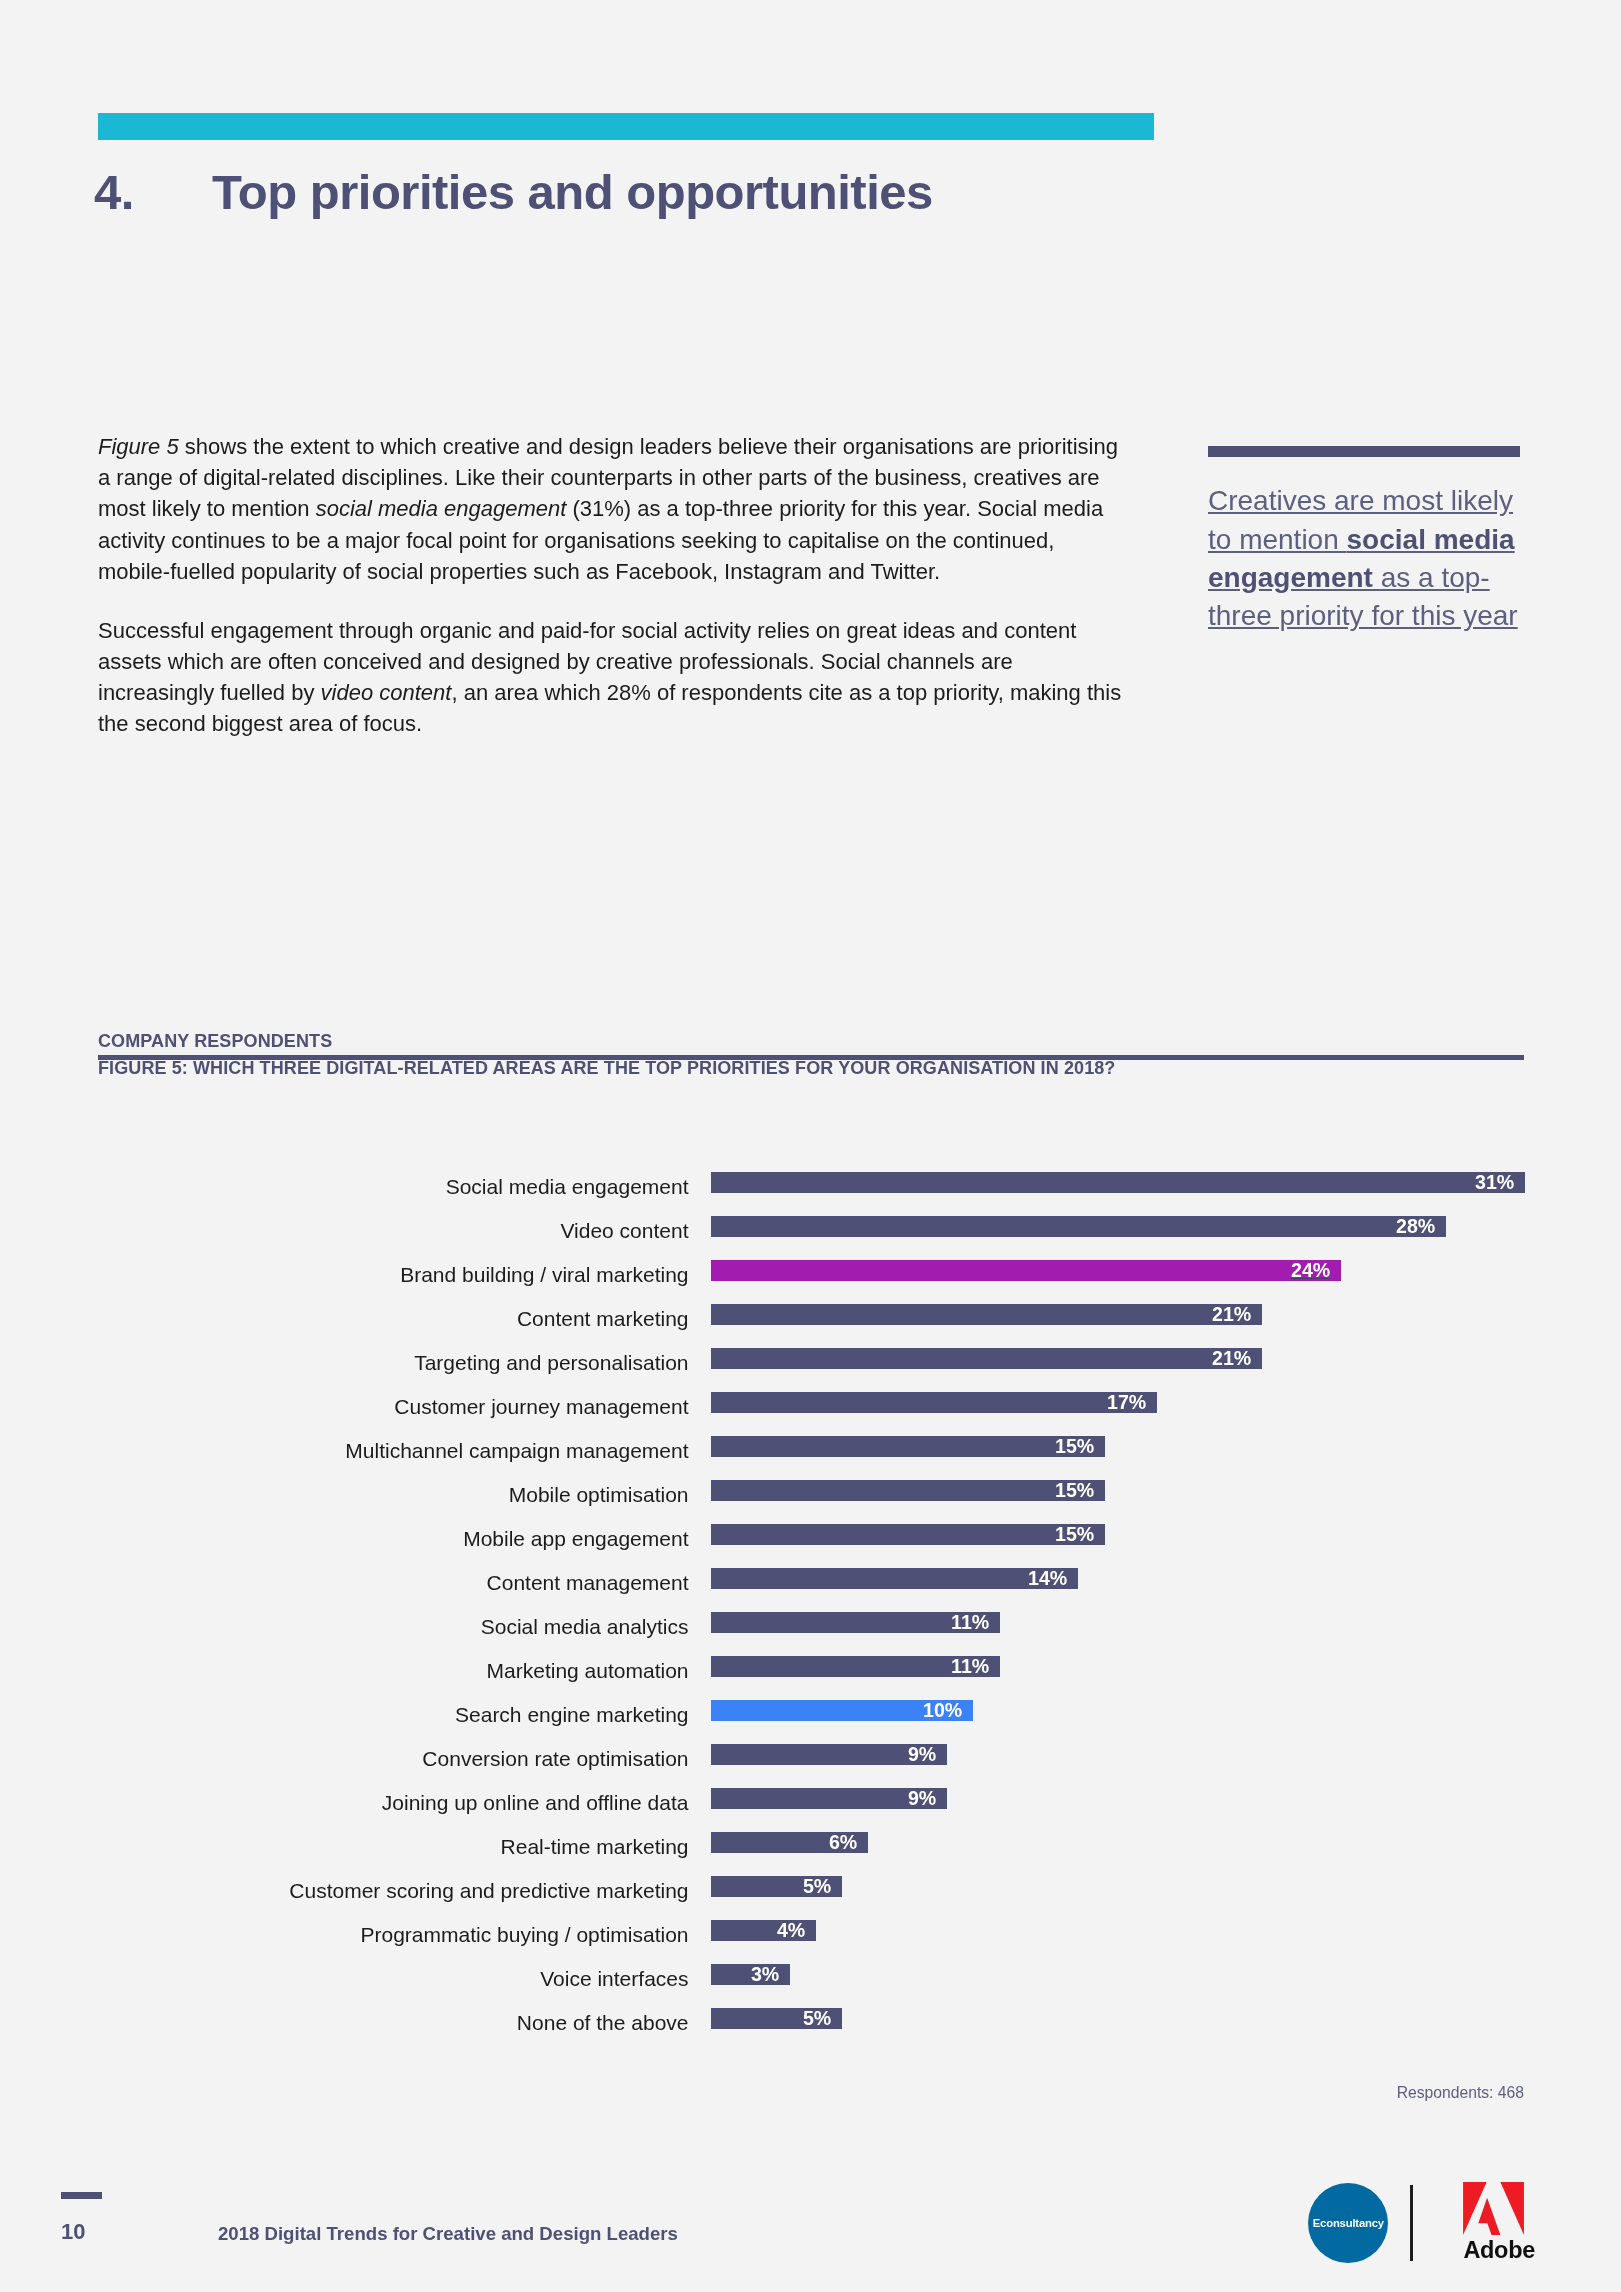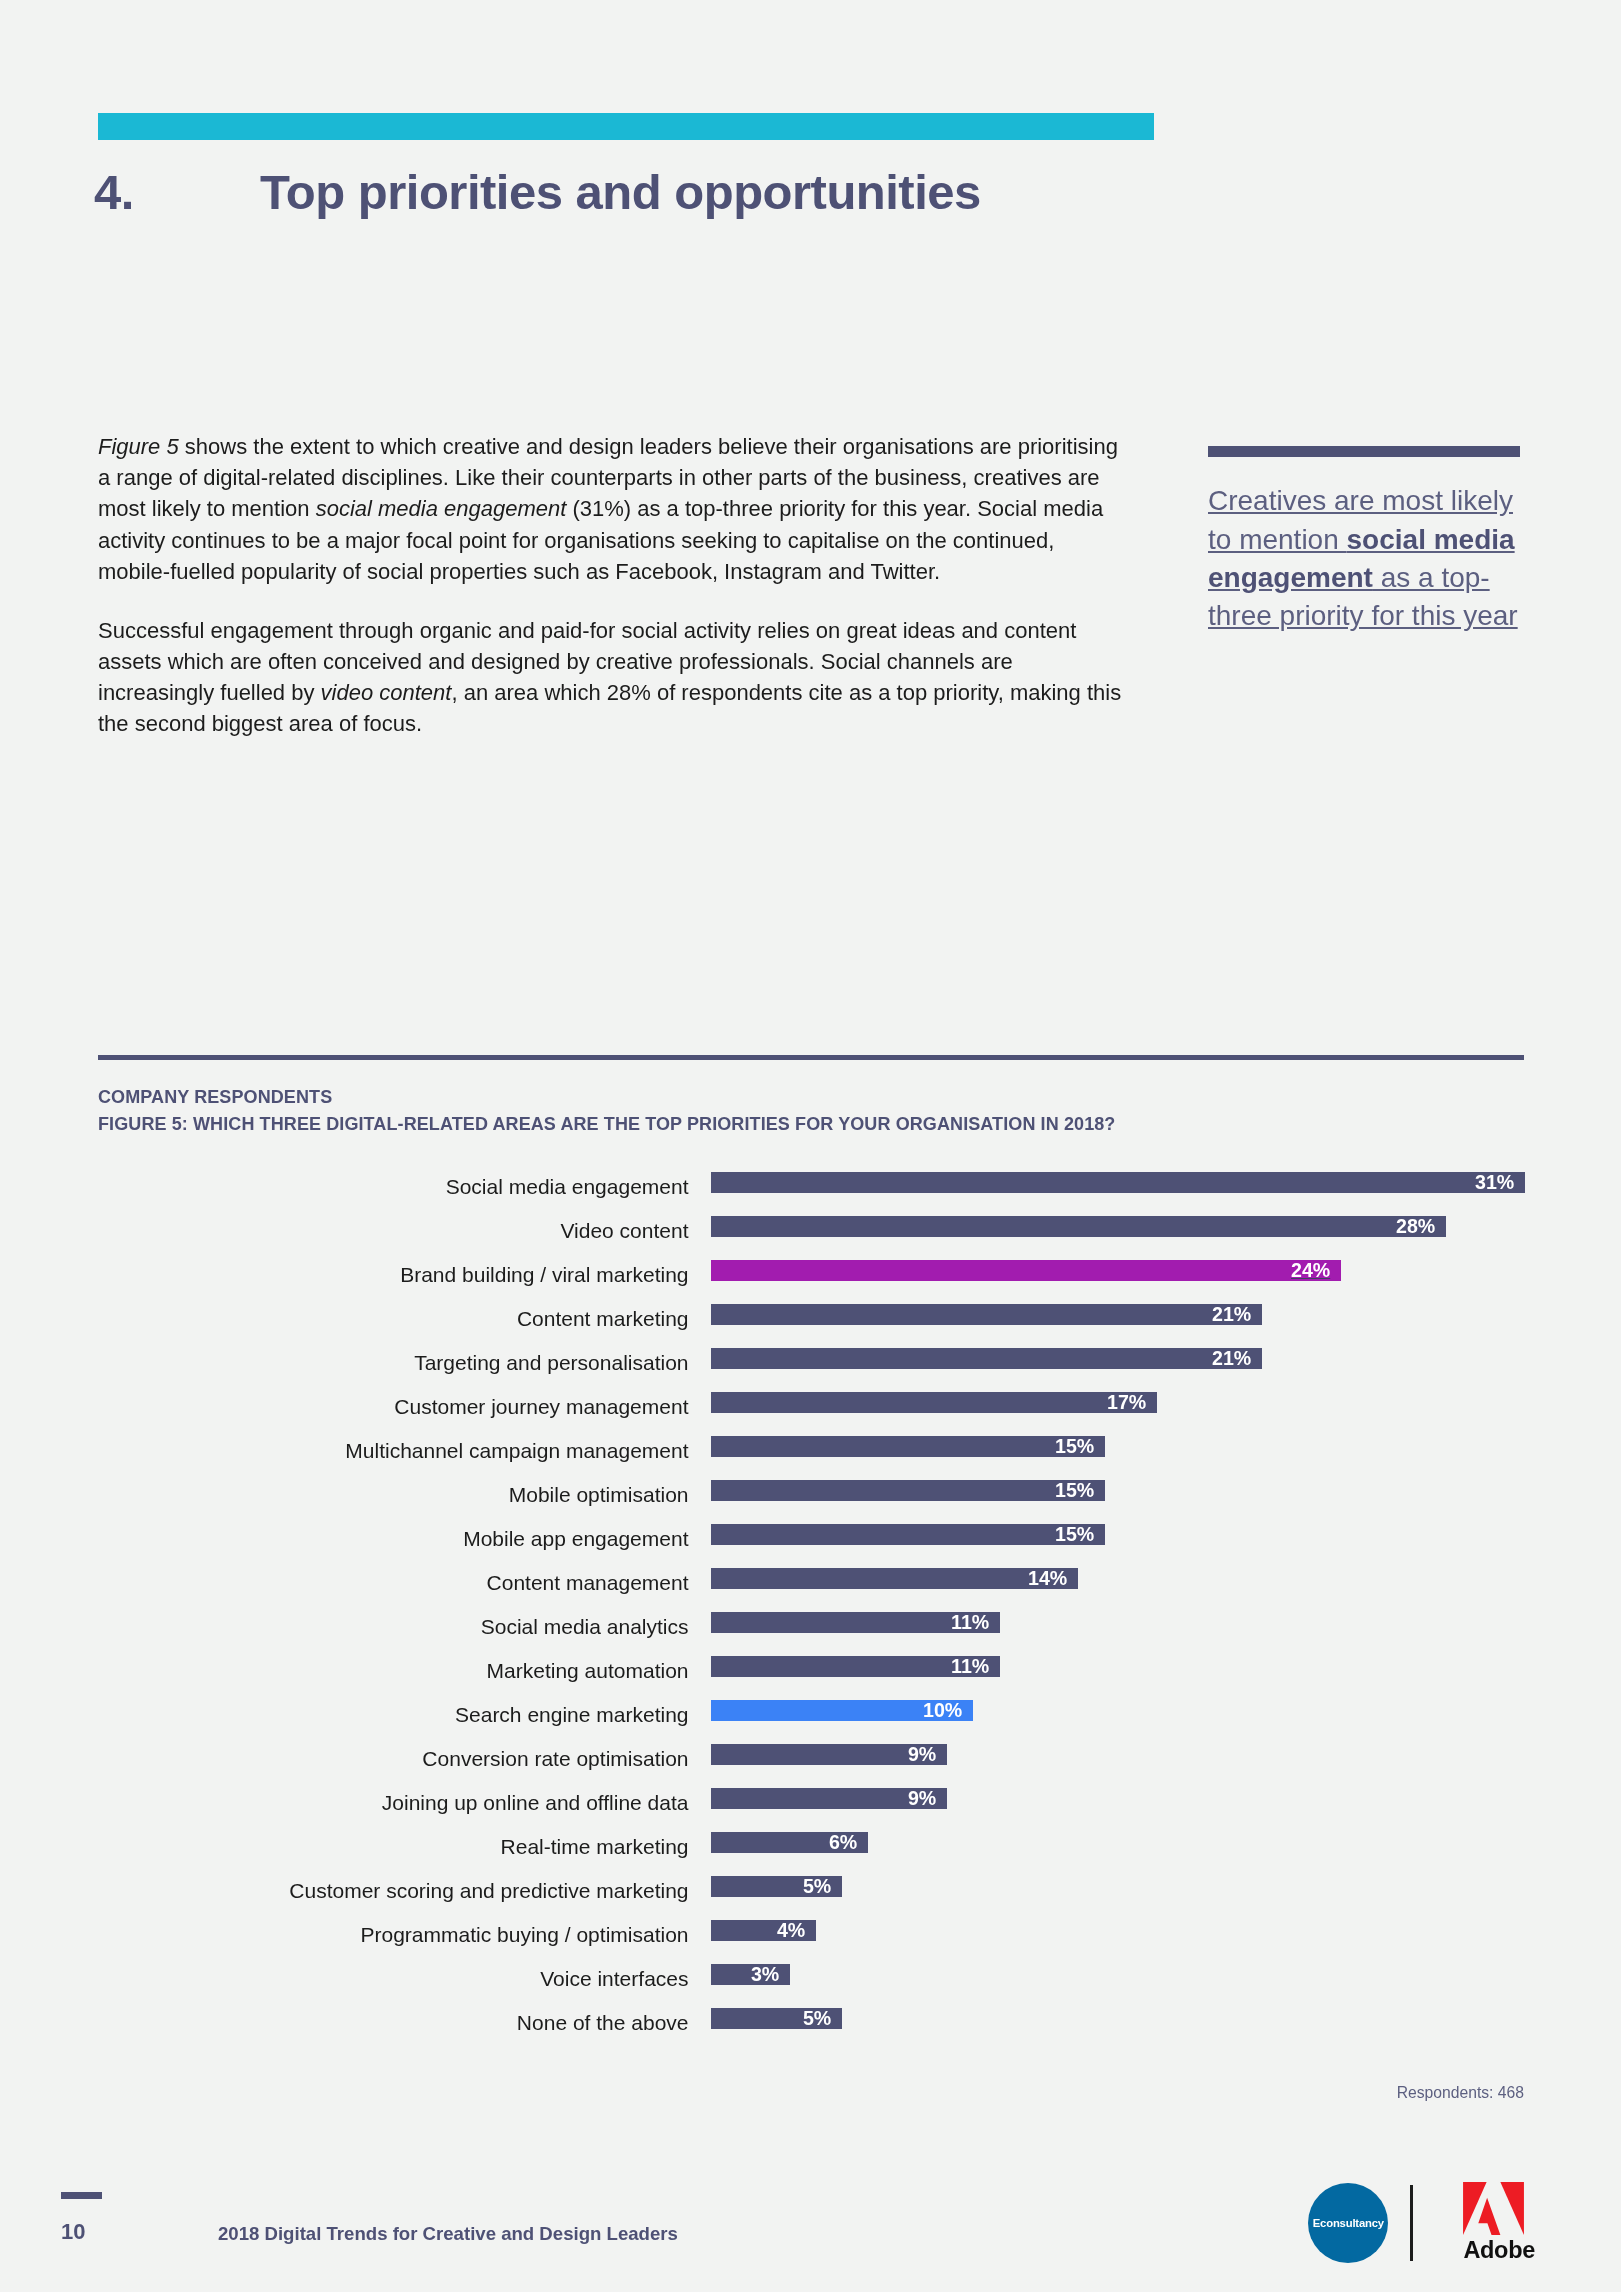--- a/index.html
+++ b/index.html
@@ -41,21 +41,20 @@
     width: 118px;
     flex: none;
     letter-spacing: -0.5px;
   }
   .chapter-title {
     font-size: 49px;
     font-weight: bold;
     color: #4e5175;
     line-height: 1.14;
     letter-spacing: -0.5px;
-    margin-left: 48px;
   }
 
   
   .body-col {
     position: absolute;
     left: 98px;
     top: 431px;
     width: 1034px;
   }
   .body-col p {
@@ -98,21 +97,21 @@
     position: absolute;
     left: 98px;
     top: 1055px;
     width: 1426px;
     height: 4.9px;
     background: #4e5175;
   }
   .fig-heads {
     position: absolute;
     left: 98px;
-    top: 1084px;
+    top: 1028px;
     width: 1431px;
   }
   .fig-kicker, .fig-title {
     font-size: 18px;
     font-weight: bold;
     color: #4e5175;
     letter-spacing: 0.1px;
     line-height: 1.5;
     white-space: nowrap;
   }

